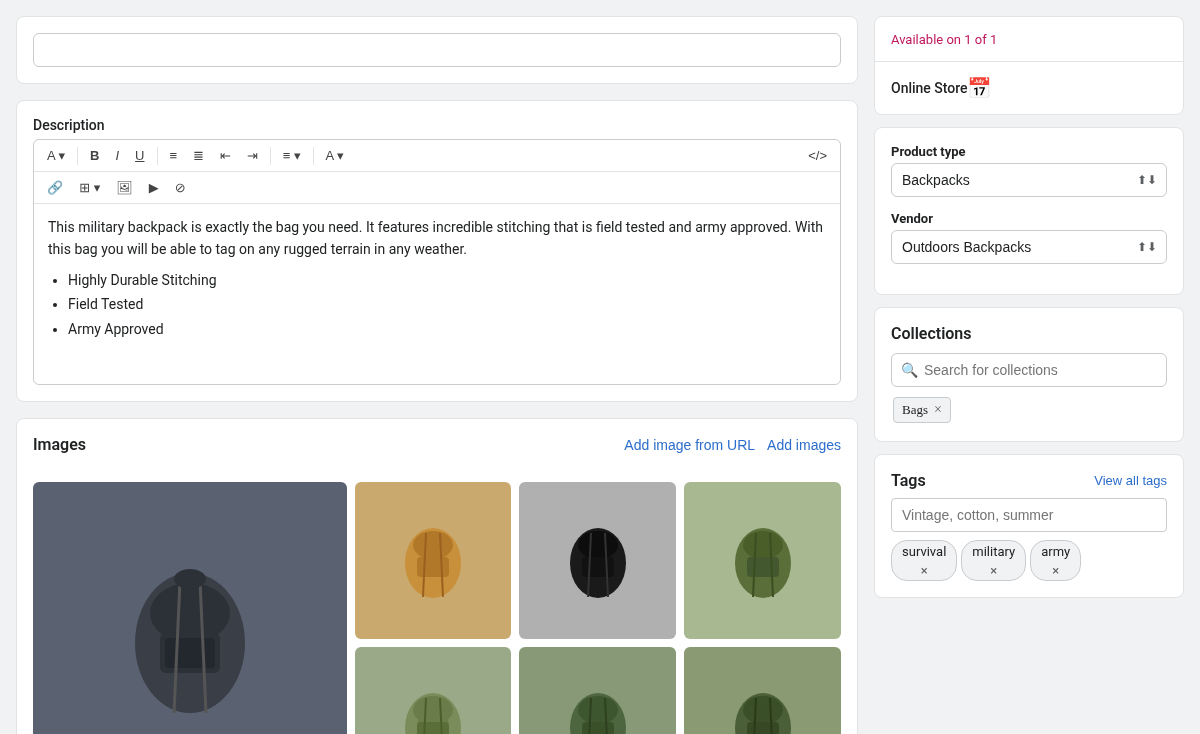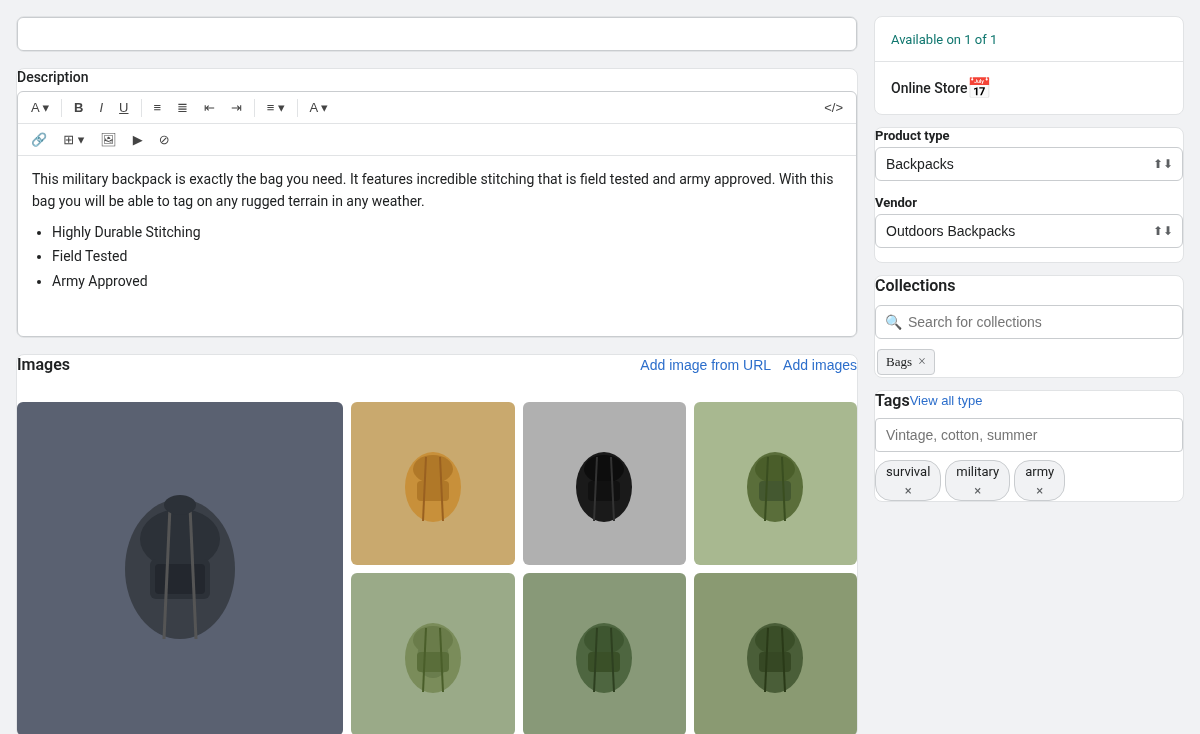--- a/index.html
+++ b/index.html
@@ -27,21 +27,21 @@
       display: flex;
       flex-direction: column;
       gap: 12px;
     }
 
     
     .card {
       background: #fff;
       border-radius: 8px;
       border: 1px solid #e1e3e5;
-      padding: 0;
+      padding: 16px;
     }
 
     
     .title-input {
       width: 100%;
       padding: 8px 12px;
       border: 1px solid #c9cccf;
       border-radius: 6px;
       font-size: 14px;
       color: #202223;
@@ -161,21 +161,21 @@
     
     .availability-card {
       padding: 0;
     }
     .avail-top {
       padding: 14px 16px;
       border-bottom: 1px solid #e1e3e5;
     }
     .avail-count {
       font-size: 13px;
-      color: #0f766e;
+      color: #be185d;
     }
     .avail-row {
       padding: 14px 16px;
       display: flex;
       align-items: center;
     }
     .avail-store {
       font-size: 14px;
       font-weight: 500;
     }
@@ -267,21 +267,21 @@
       cursor: pointer;
       color: #5c5f62;
       font-size: 14px;
       line-height: 1;
     }
 
     
     .tags-header {
       display: flex;
       align-items: center;
-      justify-content: flex-start;
+      justify-content: space-between;
       margin-bottom: 8px;
     }
     .tags-title {
       font-size: 16px;
       font-weight: 600;
     }
     .view-all-link {
       color: #2c6ecb;
       cursor: pointer;
       font-size: 13px;
@@ -513,21 +513,21 @@
         <span class="collection-tag">
           <span>Bags</span>
           <span class="tag-remove">×</span>
         </span>
       </div>
     </div>
 
     <div class="card">
       <div class="tags-header">
         <div class="tags-title">Tags</div>
-        <button class="view-all-link">View all type</button>
+        <button class="view-all-link">View all tags</button>
       </div>
       <input type="text" class="tags-input" placeholder="Vintage, cotton, summer" style="">
       <div class="tags-list">
         <span class="tag-chip">
           <span>survival</span>
           <span class="tag-remove">×</span>
         </span>
         <span class="tag-chip">
           <span>military</span>
           <span class="tag-remove">×</span>

